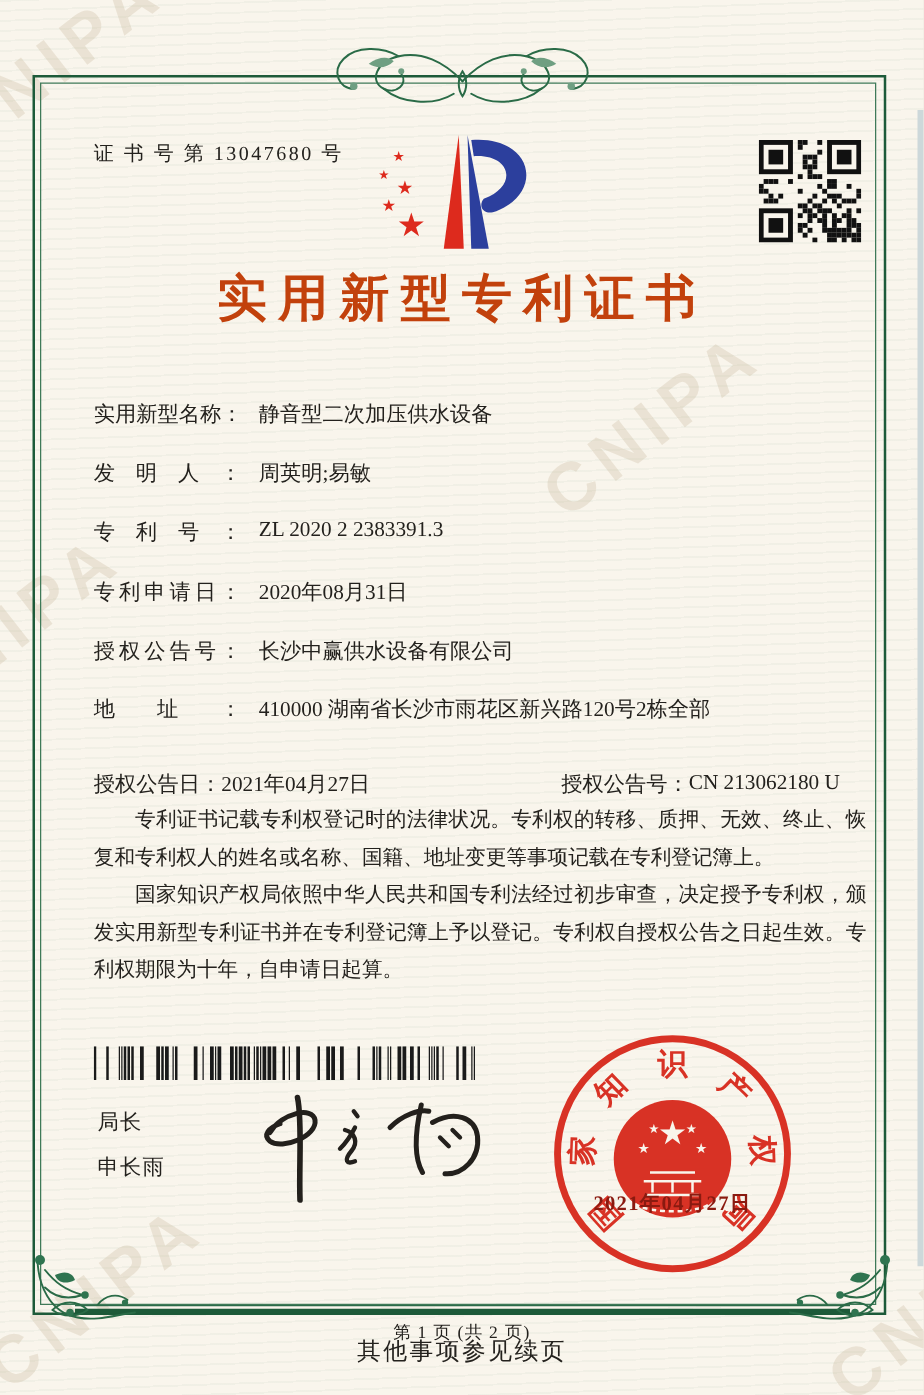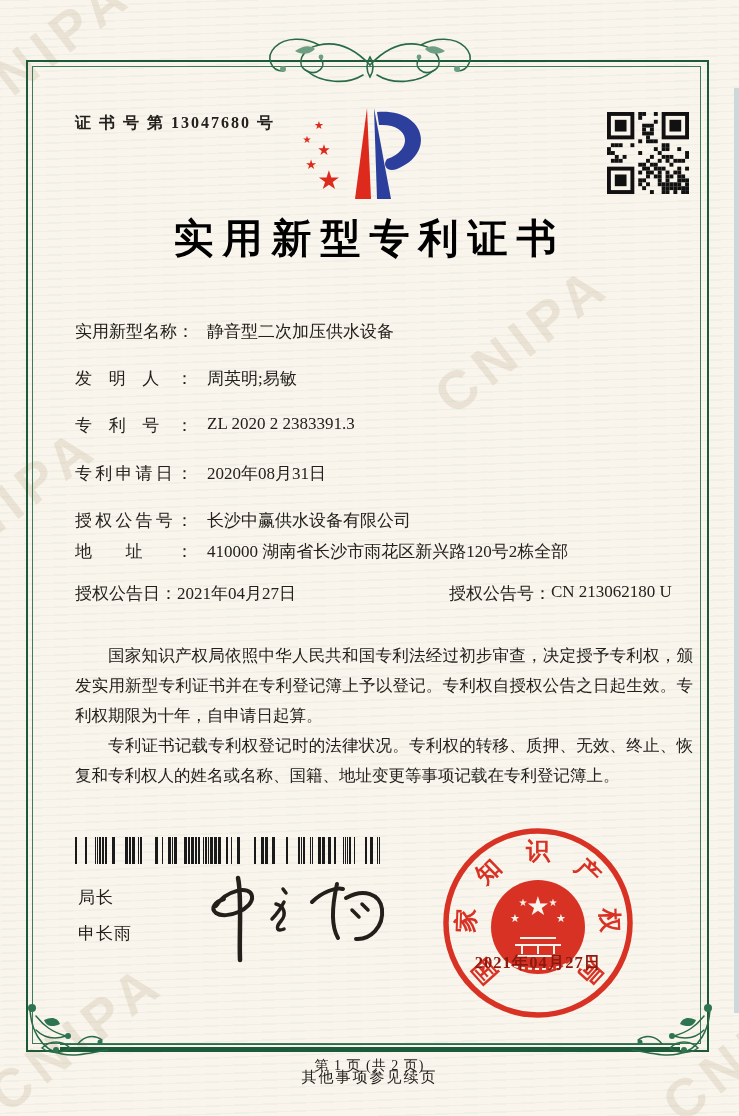--- a/index.html
+++ b/index.html
@@ -41,29 +41,29 @@
     border:2px solid #1d5a39;
   }
   .frame-inner{
     position:absolute;left:32px;top:66px;width:667px;height:976px;
     border:1px solid #3f7a58;
   }
   .bottom-band-thin{position:absolute;left:60px;top:1044px;width:620px;height:1px;background:#2c6b49;}
   .bottom-band{position:absolute;left:60px;top:1047px;width:620px;height:4px;background:#1d5a39;}
   .cert-no{
     position:absolute;left:75px;top:113px;
-    font-size:16px;letter-spacing:2px;font-weight:bold;
+    font-size:16px;letter-spacing:2px;
   }
   .logo{position:absolute;left:297px;top:103px;width:150px;height:102px;}
   .qr{position:absolute;left:607px;top:112px;width:82px;height:82px;}
   .title{
     position:absolute;left:0;top:211px;width:739px;
     text-align:center;
     font-size:40px;font-weight:bold;letter-spacing:9px;
-    color:#000000;
+    color:#c2410c;
   }
   .row{position:absolute;left:75px;font-size:17px;white-space:nowrap;}
   .lbl{
     display:inline-block;width:118px;
     text-align:justify;text-align-last:justify;
     vertical-align:top;
   }
   .val{margin-left:14px;}
   .grant-right{position:absolute;left:374px;top:0;}
   .lbl2{display:inline-block;vertical-align:top;}
@@ -80,21 +80,21 @@
     position:absolute;left:448px;top:952px;width:180px;
     text-align:center;font-size:16.5px;font-weight:bold;
     color:#8a1a10;letter-spacing:1px;white-space:nowrap;
   }
   .page-num{
     position:absolute;left:0;top:1019px;width:739px;
     text-align:center;font-size:14px;letter-spacing:1px;margin-top:38px;
   }
   .cont-note{
     position:absolute;left:0;top:1068px;width:739px;
-    text-align:center;font-size:15px;letter-spacing:2px;
+    text-align:center;font-size:19px;letter-spacing:2px;
   }
   .corner-orn{position:absolute;width:92px;height:68px;}
   .corner-orn.left{left:22px;top:998px;}
   .corner-orn.right{left:626px;top:998px;transform:scaleX(-1);}
   .top-orn{position:absolute;left:251px;top:31px;width:238px;height:60px;}
 </style>
 </head>
 <body>
 
 <div class="page">
@@ -308,32 +308,32 @@
   </div>
   <div class="row" style="top:414px">
     <span class="lbl">专利号：</span><span class="val">ZL 2020 2 2383391.3</span>
   </div>
   <div class="row" style="top:462px">
     <span class="lbl">专利申请日：</span><span class="val">2020年08月31日</span>
   </div>
   <div class="row" style="top:509px">
     <span class="lbl">授权公告号：</span><span class="val">长沙中赢供水设备有限公司</span>
   </div>
-  <div class="row" style="top:540px">
+  <div class="row" style="top:556px">
     <span class="lbl">地址：</span><span class="val">410000 湖南省长沙市雨花区新兴路120号2栋全部</span>
   </div>
 
-  <div class="row" style="top:582px">
+  <div class="row" style="top:616px">
     <span><span class="lbl2">授权公告日：</span><span>2021年04月27日</span></span>
     <span class="grant-right"><span class="lbl2">授权公告号：</span><span>CN 213062180 U</span></span>
   </div>
 
   <div class="body-text">
+    <p>专利证书记载专利权登记时的法律状况。专利权的转移、质押、无效、终止、恢复和专利权人的姓名或名称、国籍、地址变更等事项记载在专利登记簿上。</p>
     <p>国家知识产权局依照中华人民共和国专利法经过初步审查，决定授予专利权，颁发实用新型专利证书并在专利登记簿上予以登记。专利权自授权公告之日起生效。专利权期限为十年，自申请日起算。</p>
-    <p>专利证书记载专利权登记时的法律状况。专利权的转移、质押、无效、终止、恢复和专利权人的姓名或名称、国籍、地址变更等事项记载在专利登记簿上。</p>
   </div>
 
   <svg class="barcode" id="barcode-svg" viewBox="0 0 306 27" preserveAspectRatio="none">
       <rect x="0" y="0" width="2" height="27" fill="#1a1a1a"></rect>
       <rect x="10" y="0" width="2" height="27" fill="#1a1a1a"></rect>
       <rect x="20" y="0" width="1" height="27" fill="#1a1a1a"></rect>
       <rect x="22" y="0" width="1" height="27" fill="#1a1a1a"></rect>
       <rect x="24" y="0" width="2" height="27" fill="#1a1a1a"></rect>
       <rect x="27" y="0" width="2" height="27" fill="#1a1a1a"></rect>
       <rect x="30" y="0" width="2" height="27" fill="#1a1a1a"></rect>

